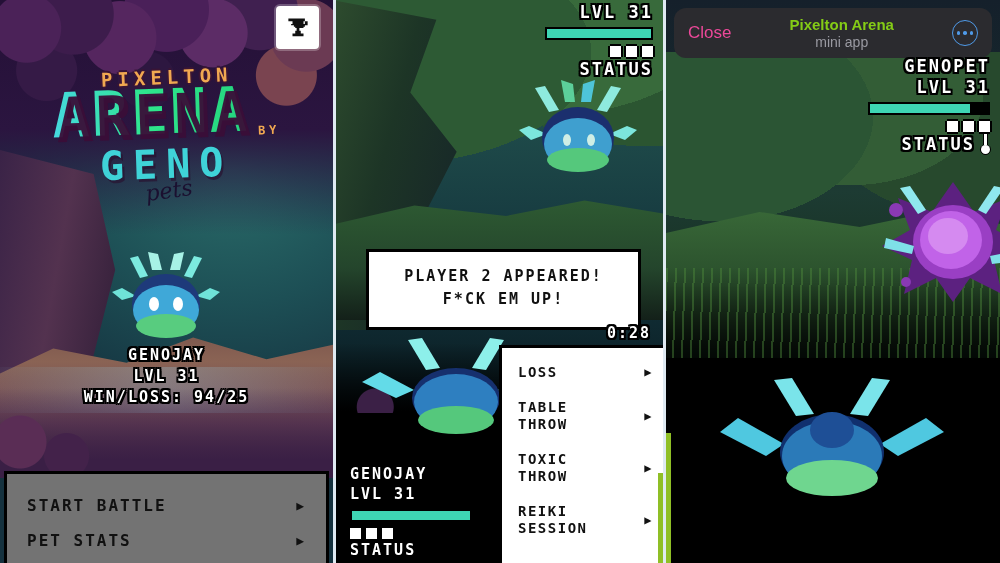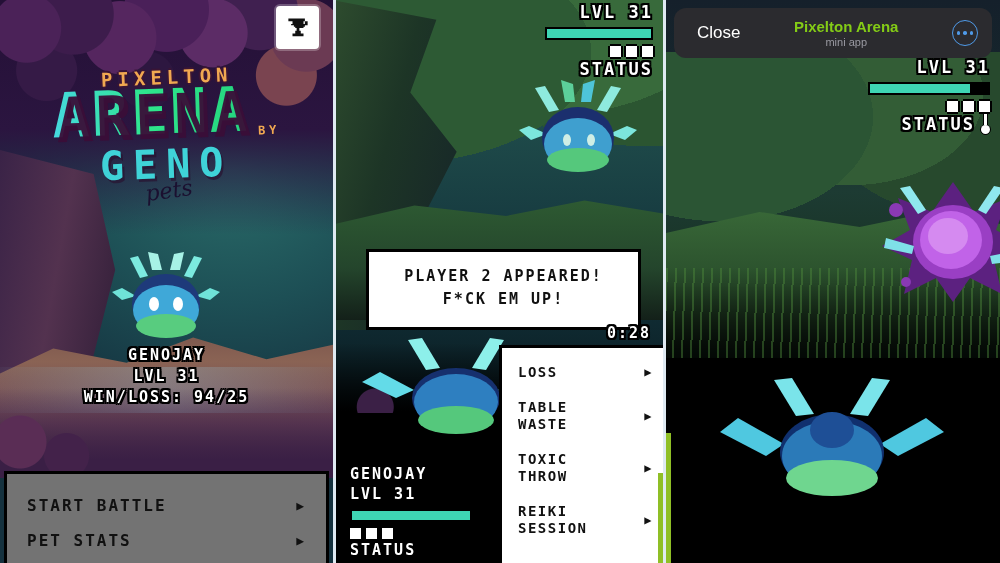--- a/index.html
+++ b/index.html
@@ -217,24 +217,24 @@
       linear-gradient(rgba(0,0,0,0) 0%, #000 90%);
     opacity:.85;
   }
 
   .tg-header {
     position:absolute; left:8px; right:8px; top:8px; height:50px;
     background:#2b2b2f; border-radius:12px;
     display:flex; align-items:center; justify-content:space-between; padding:0 14px;
     font-family:"Liberation Sans", sans-serif;
   }
-  .tg-close { color:#ffffff; font-size:17px;margin-left:9px; }
+  .tg-close { color:#ec4899; font-size:17px; }
   .tg-titles { text-align:center; flex:1; }
   .tg-title { color:#84cc16; font-size:15px; font-weight:bold; }
-  .tg-sub { color:#9a9aa2; font-size:11px; margin-top:1px; }
+  .tg-sub { color:#9a9aa2; font-size:14px; margin-top:1px; }
   .tg-dots {
     width:26px; height:26px; border:1.6px solid #4f9ae8; border-radius:50%;
     display:flex; align-items:center; justify-content:center; gap:3px;
   }
   .tg-dots b { width:3.5px; height:3.5px; background:#4f9ae8; border-radius:50%; display:block; }
 
   .hud-p3 { position:absolute; right:10px; top:56px; text-align:right; }
   .hud-p3 .nm { font-size:17px; }
   .hud-p3 .id { font-size:17px; margin-top:1px; }
   .hud-p3 .lvl { font-size:17px; margin-top:1px; }
@@ -387,21 +387,21 @@
       <div class="px status">STATUS</div>
     </div>
 
     <div class="actions">
       <div class="act-row">
         <span class="lbl">LOSS</span>
         <span class="arw">▶</span>
       </div>
       <div class="act-row">
         <span class="lbl">TABLE
-WASTE</span>
+THROW</span>
         <span class="arw">▶</span>
       </div>
       <div class="act-row">
         <span class="lbl">TOXIC
 THROW</span>
         <span class="arw">▶</span>
       </div>
       <div class="act-row">
         <span class="lbl">REIKI
 SESSION</span>
@@ -428,20 +428,21 @@
         <div class="tg-sub">mini app</div>
       </div>
       <div class="tg-dots">
           <b></b>
           <b></b>
           <b></b>
         </div>
     </div>
 
     <div class="hud-p3">
+      <div class="px nm">GENOPET</div>
       <div class="px lvl">LVL 31</div>
       <div class="hbar">
           <i style="width:85%"></i>
         </div>
       <div class="sq-row">
         <span class="sq"></span>
           <span class="sq"></span>
           <span class="sq"></span>
       </div>
       <div class="statusrow">

